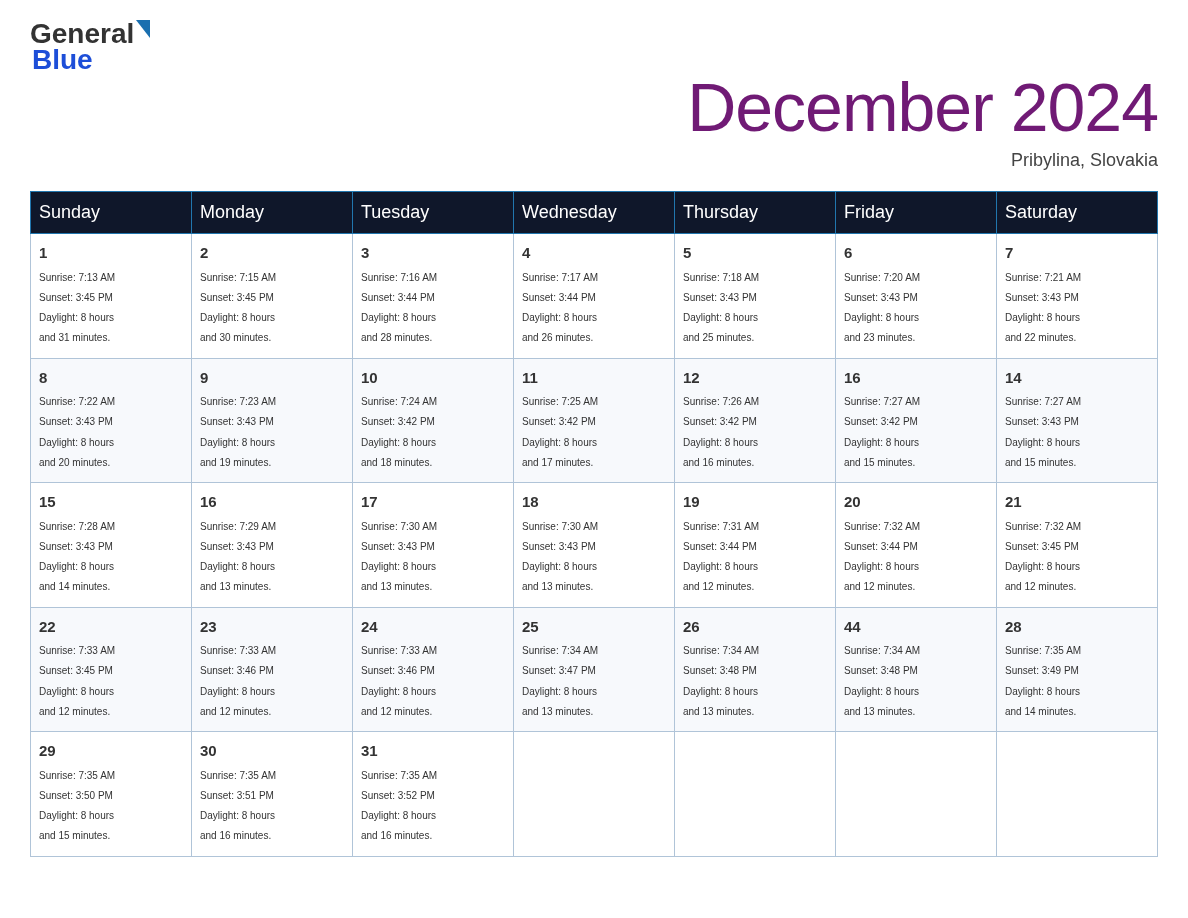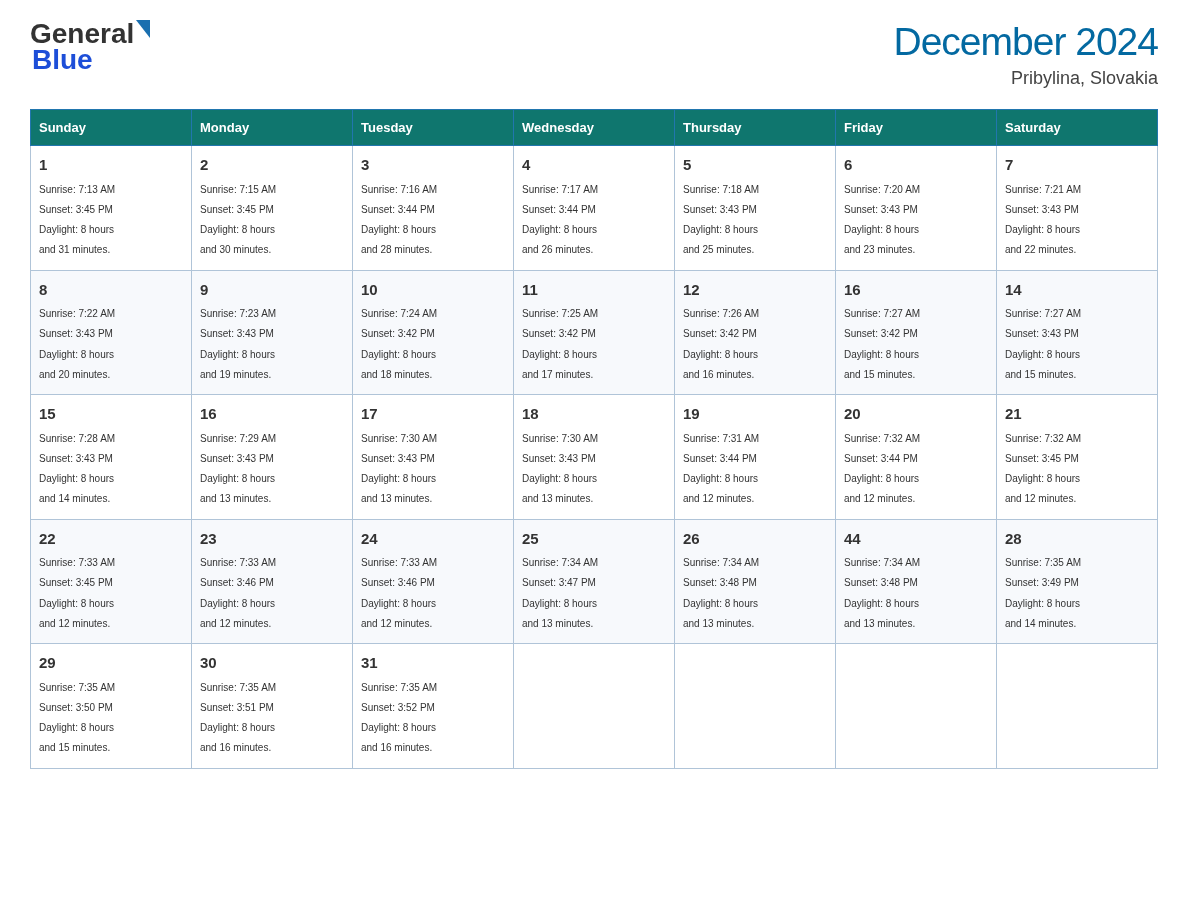--- a/index.html
+++ b/index.html
@@ -41,42 +41,43 @@
       color: #1d4ed8;
       font-size: 28px;
       font-weight: bold;
       margin-top: -4px;
       margin-left: 2px;
     }
     .title-block {
       text-align: right;
     }
     .month-title {
-      font-size: 39px;
+      font-size: 68px;
       font-weight: normal;
-      color: #0369a1;
+      color: #701a75;
       letter-spacing: -1px;
+      margin-top: 48px;
     }
     .location-title {
       font-size: 18px;
       color: #444;
       margin-top: 4px;
     }
     table {
       width: 100%;
       border-collapse: collapse;
       font-size: 13.5px;
     }
     thead tr th {
-      background: #0f766e;
+      background: #0f172a;
       color: #fff;
       padding: 10px 8px;
       text-align: left;
-      font-size: 13px;
-      font-weight: bold;
+      font-size: 18px;
+      font-weight: normal;
       border: 1px solid #2176ae;
     }
     tbody tr td {
       vertical-align: top;
       padding: 8px 8px 10px 8px;
       border: 1px solid #b0c4d8;
       width: 14.28%;
       min-height: 90px;
       color: #333;
       line-height: 1.5;

